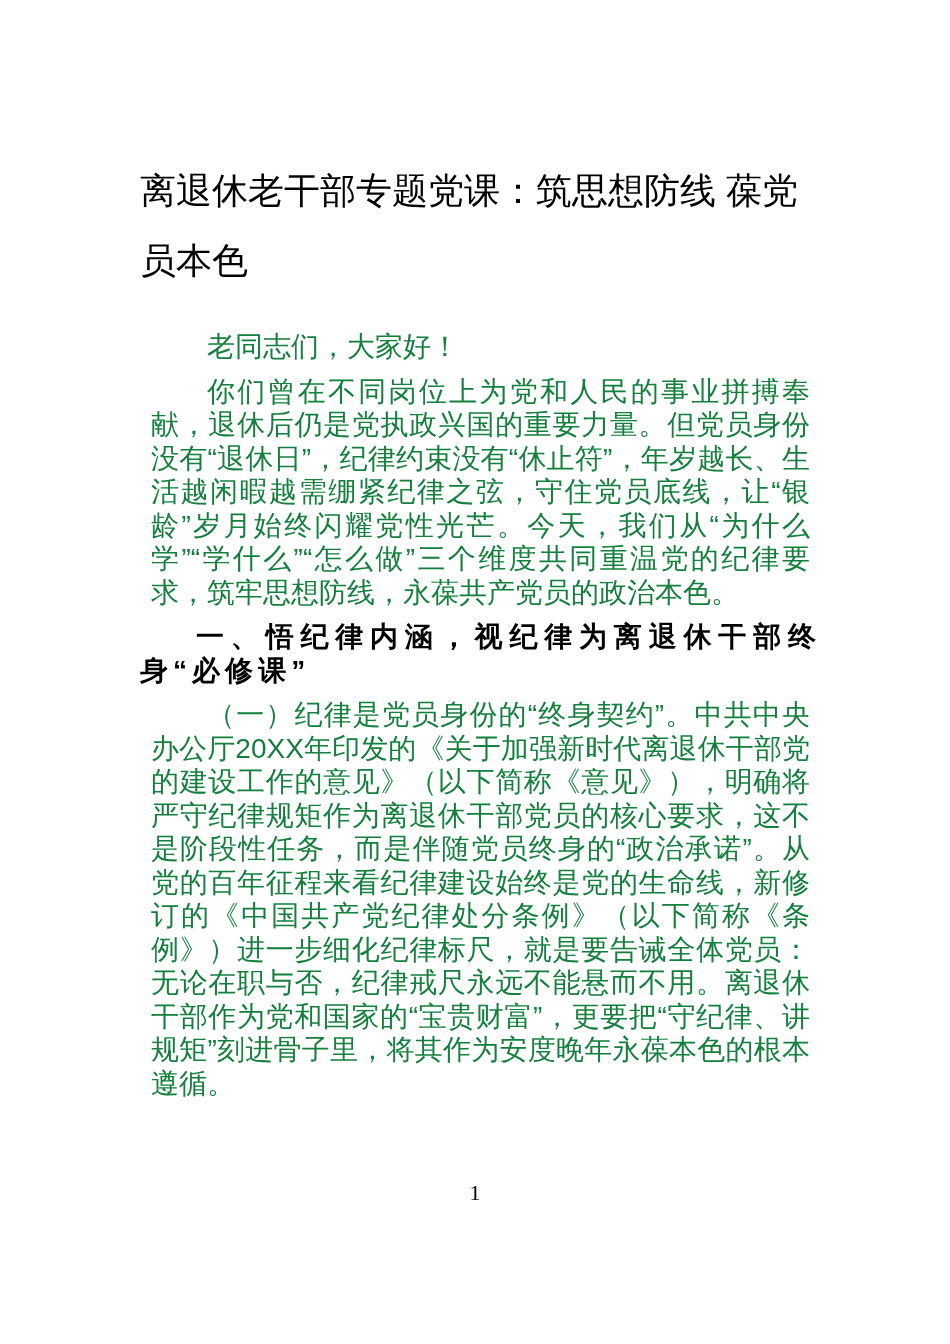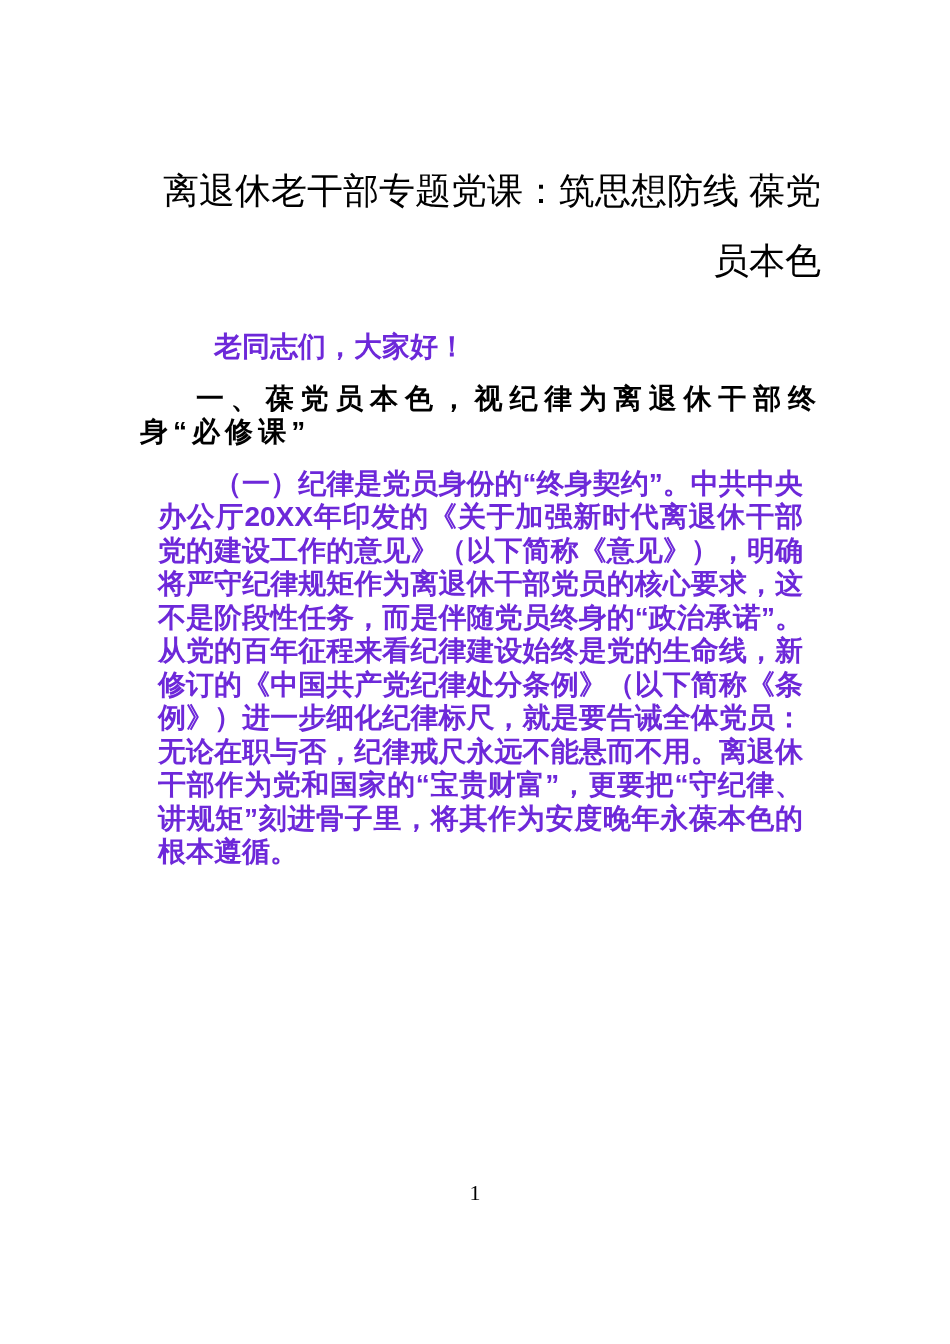--- a/index.html
+++ b/index.html
@@ -16,32 +16,31 @@
     box-sizing: border-box;
     padding: 156px 129px 0 140px;
     font-family: "Liberation Sans", sans-serif;
     overflow: hidden;
   }
   .doc-title {
     margin: 0 0 34px 0;
     font-size: 36px;
     line-height: 70px;
     font-weight: normal;
-    text-align: right;
+    text-align: left;
     color: #000000;
   }
   .para {
-    margin: 18px;
+    margin: 11px;
     font-size: 28px;
     line-height: 33.5px;
     text-align: justify;
     text-indent: 2em;
-    color: #6d28d9;
+    color: #15803d;
     word-break: break-all;
-    font-weight: bold;
   }
   .heading {
     margin: 0;
     font-size: 28px;
     line-height: 33.5px;
     text-align: justify;
     text-indent: 2em;
     font-weight: bold;
     letter-spacing: 0.18em;
     color: #000000;
@@ -61,21 +60,22 @@
 </style>
 </head>
 <body>
 
 <div class="page">
 
   <h1 class="doc-title">离退休老干部专题党课：筑思想防线 葆党员本色</h1>
 
   <p class="para">老同志们，大家好！</p>
 
+  <p class="para">你们曾在不同岗位上为党和人民的事业拼搏奉献，退休后仍是党执政兴国的重要力量。但党员身份没有“退休日”，纪律约束没有“休止符”，年岁越长、生活越闲暇越需绷紧纪律之弦，守住党员底线，让“银龄”岁月始终闪耀党性光芒。今天，我们从“为什么学”“学什么”“怎么做”三个维度共同重温党的纪律要求，筑牢思想防线，永葆共产党员的政治本色。</p>
 
-  <p class="heading">一、葆党员本色，视纪律为离退休干部终身“必修课”</p>
+  <p class="heading">一、悟纪律内涵，视纪律为离退休干部终身“必修课”</p>
 
 
   <p class="para">（一）纪律是党员身份的“终身契约”。中共中央办公厅20XX年印发的《关于加强新时代离退休干部党的建设工作的意见》（以下简称《意见》），明确将严守纪律规矩作为离退休干部党员的核心要求，这不是阶段性任务，而是伴随党员终身的“政治承诺”。从党的百年征程来看纪律建设始终是党的生命线，新修订的《中国共产党纪律处分条例》（以下简称《条例》）进一步细化纪律标尺，就是要告诫全体党员：无论在职与否，纪律戒尺永远不能悬而不用。离退休干部作为党和国家的“宝贵财富”，更要把“守纪律、讲规矩”刻进骨子里，将其作为安度晚年永葆本色的根本遵循。</p>
 
   <div class="page-number">1</div>
 
 </div>
 
 </body></html>

